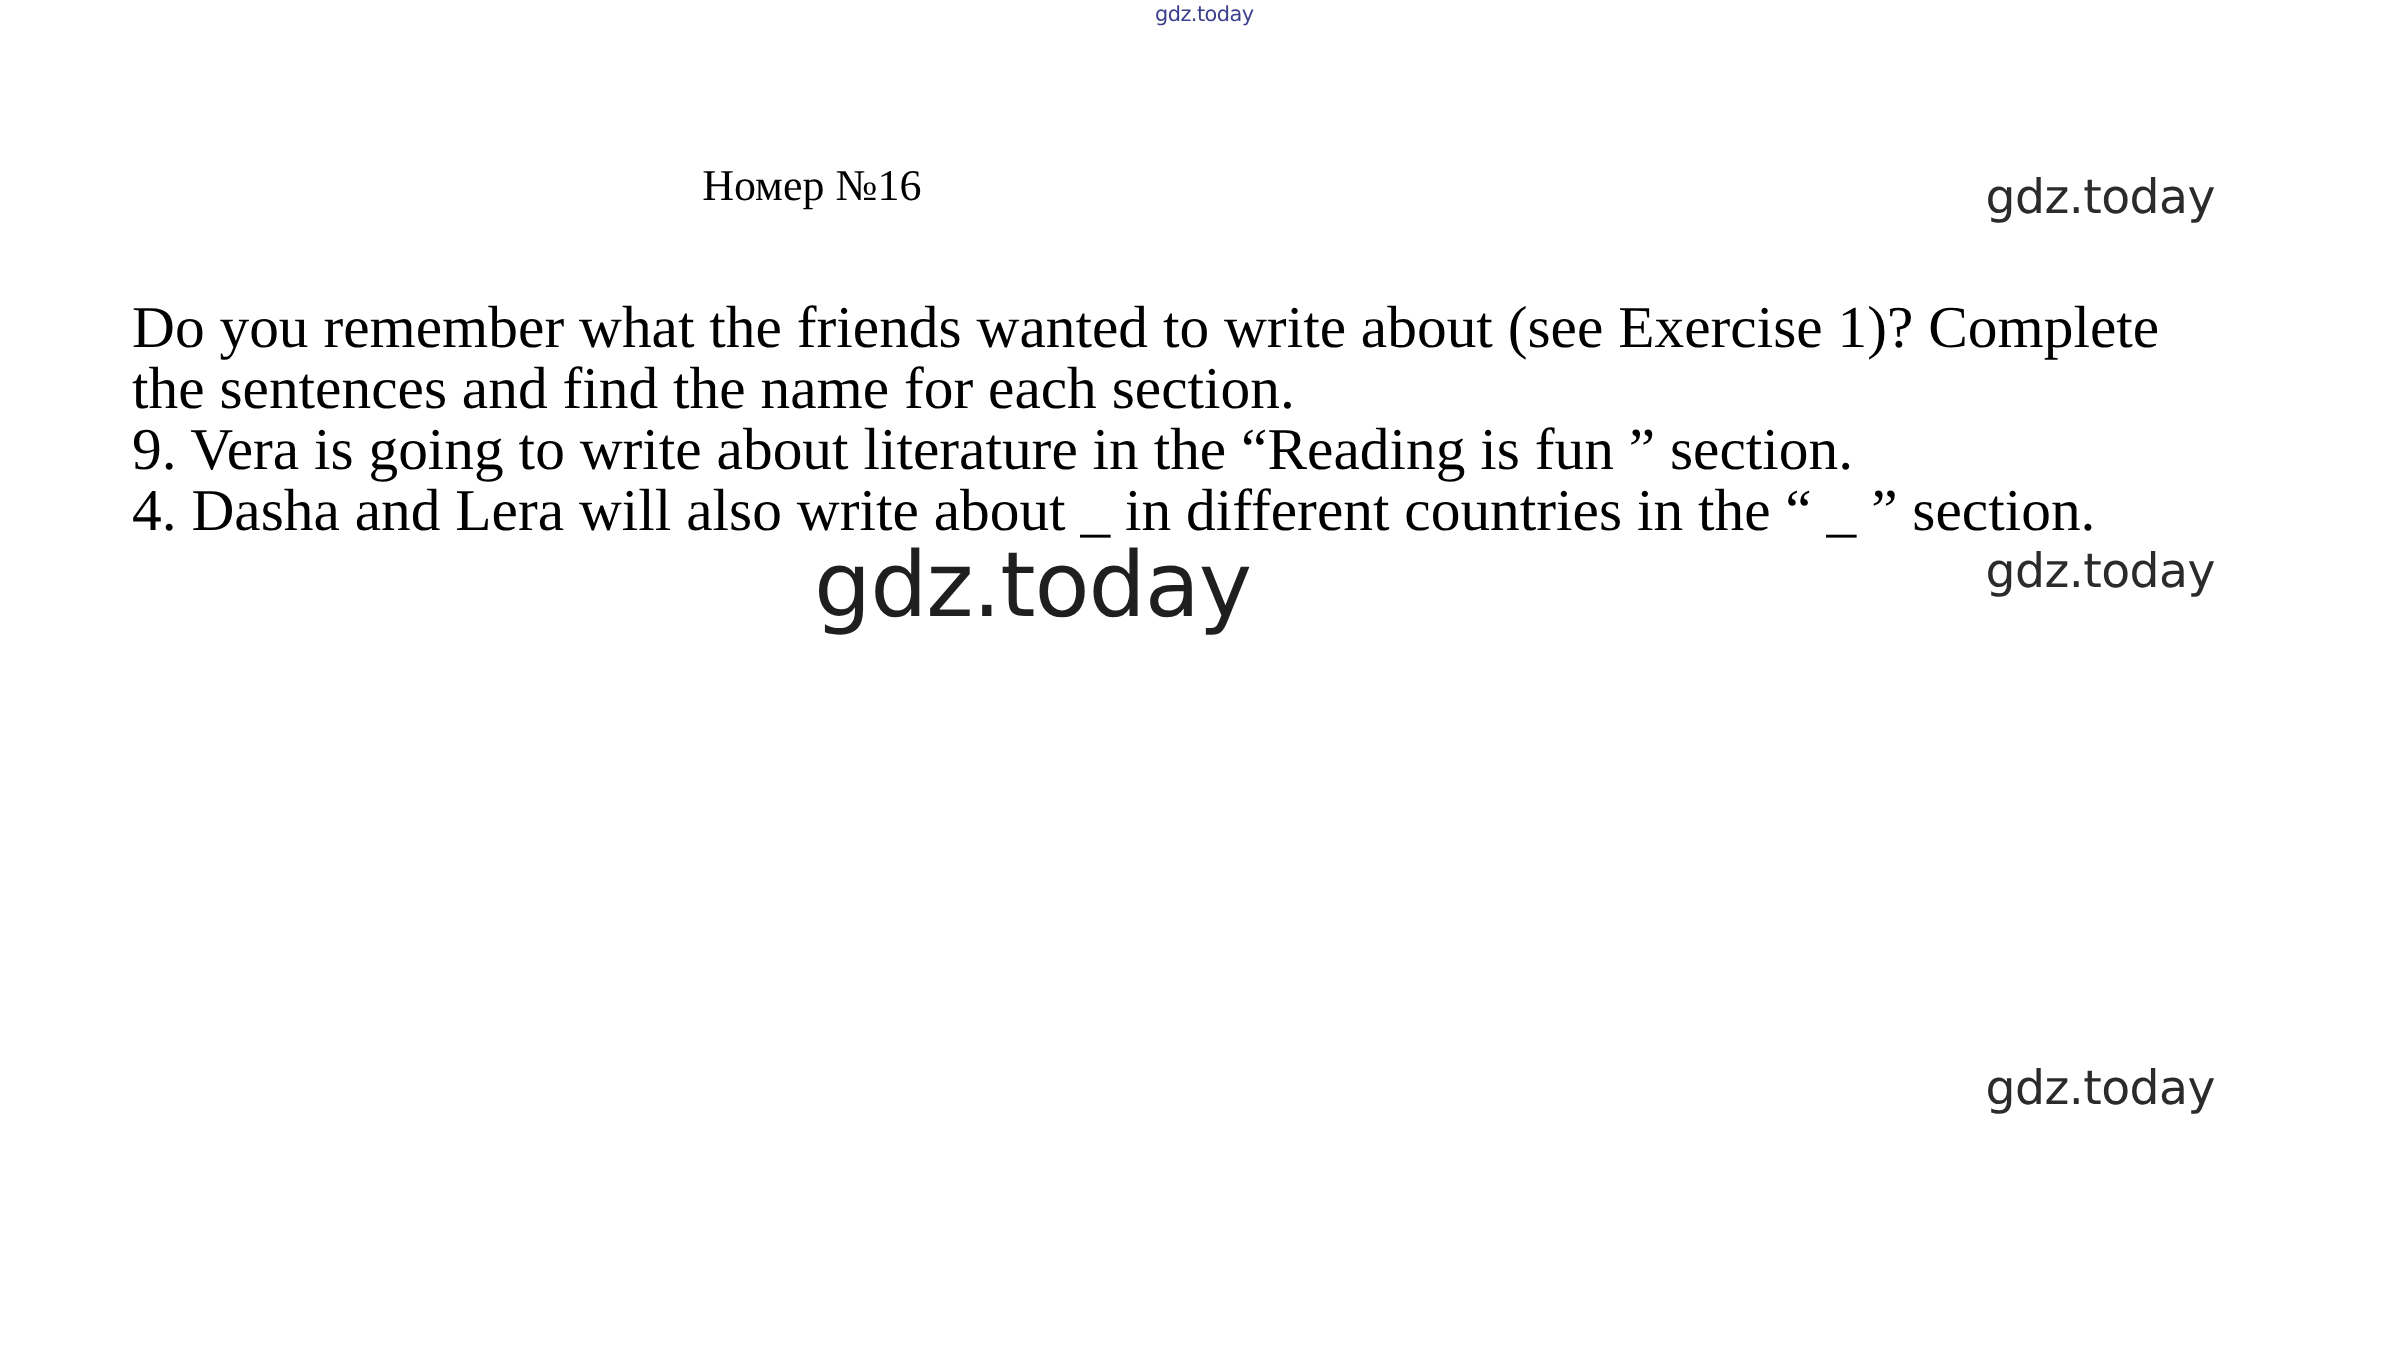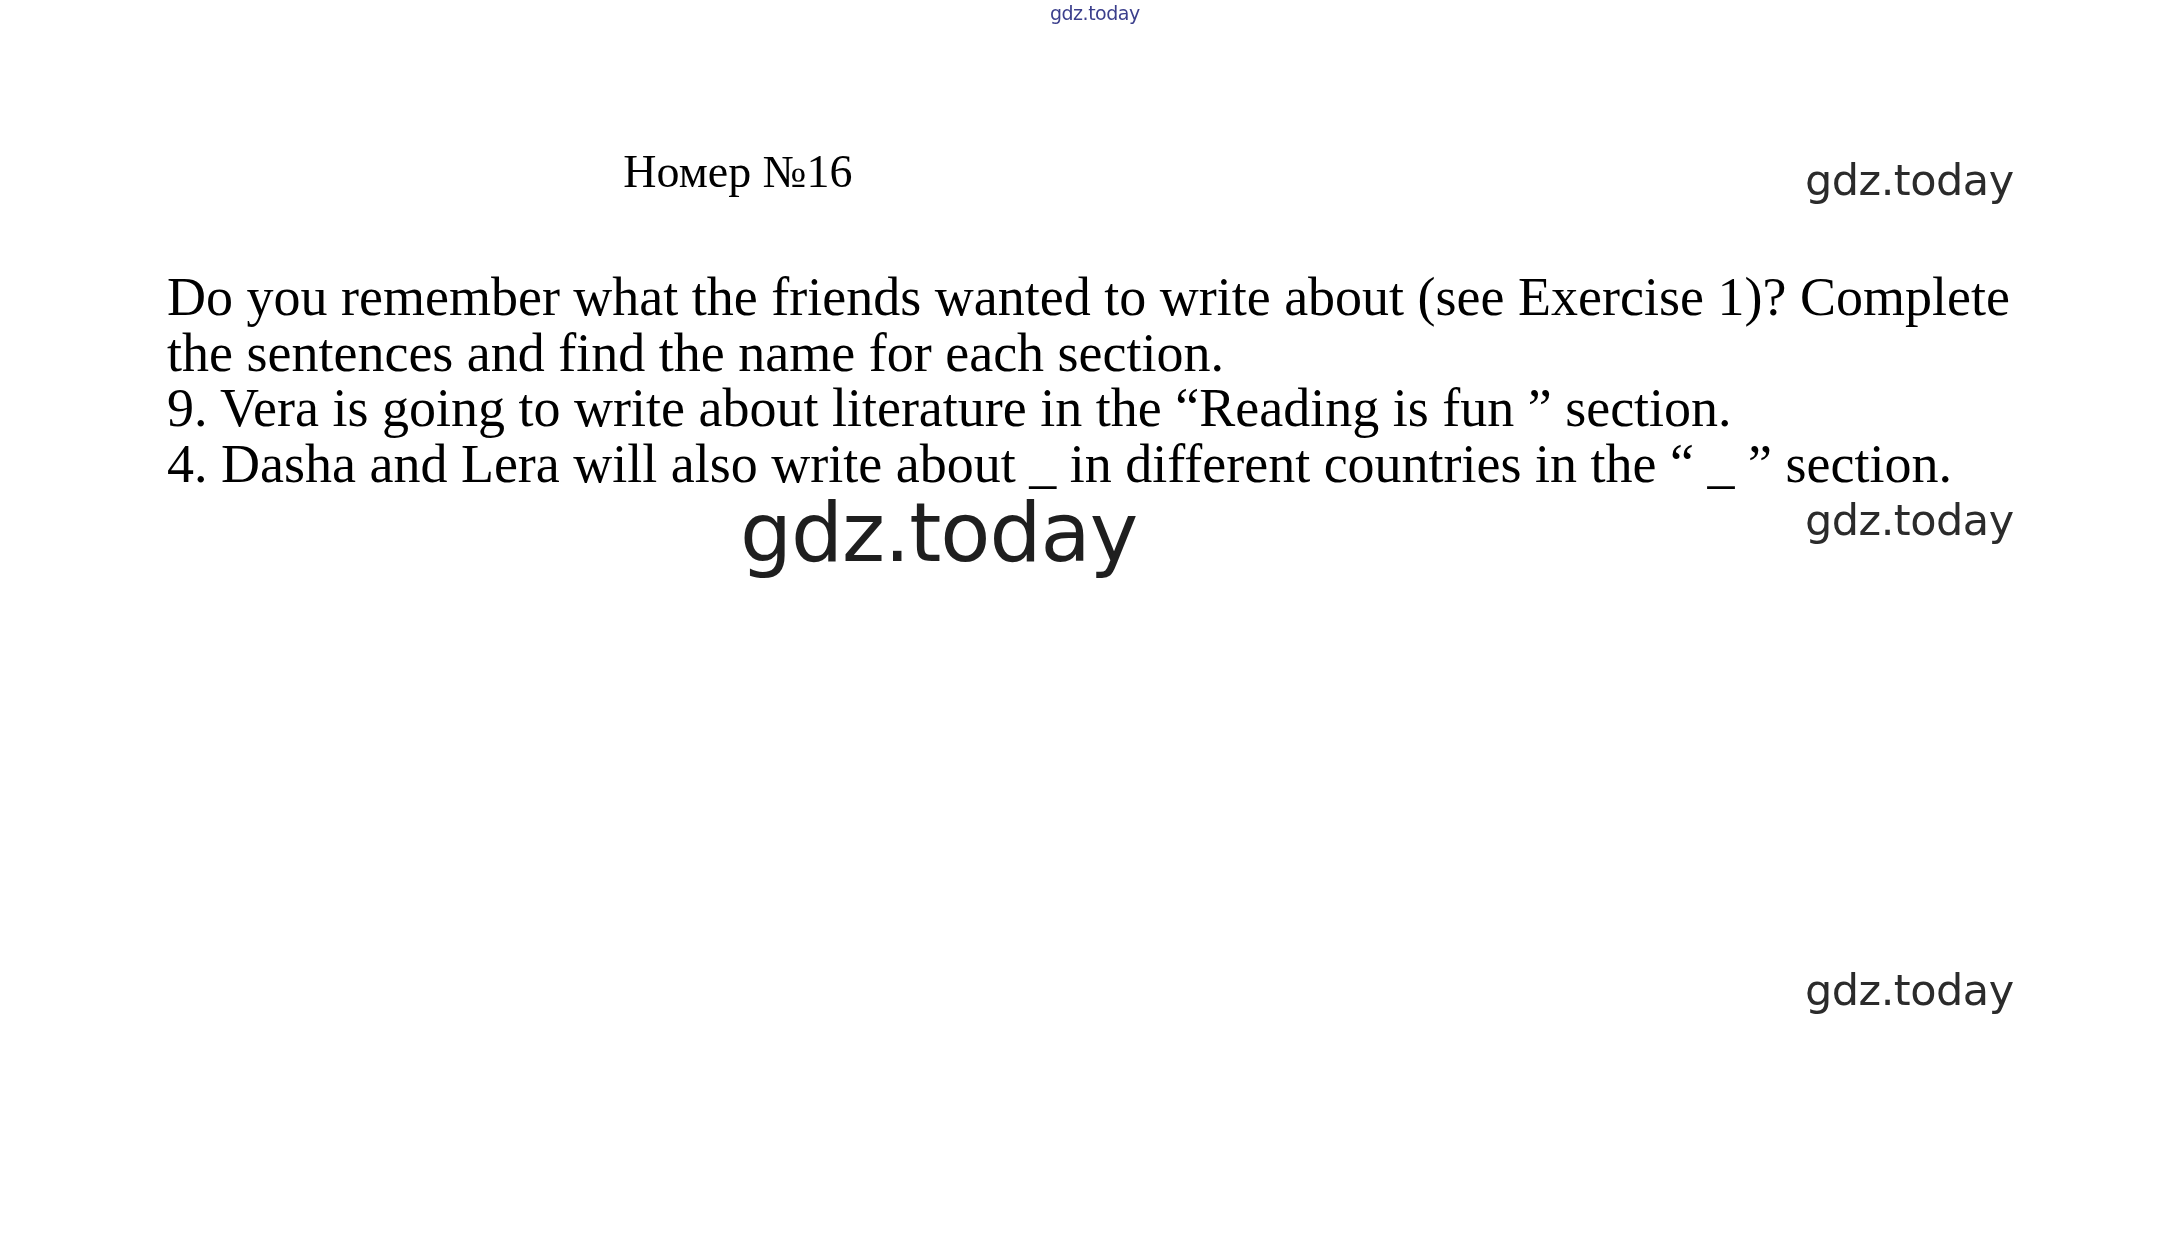--- a/index.html
+++ b/index.html
@@ -50,36 +50,35 @@
     white-space: nowrap;
   }
 
   
   .doc-title {
     position: absolute;
     top: 145px;
     left: 0;
     width: 1736px;
     text-align: center;
-    font-size: 46px;
+    font-size: 40px;
     white-space: nowrap;
   }
   .doc-title-inner {
     display: inline-block;
     transform: translateX(-130px);
   }
 
   .body-text {
     position: absolute;
     top: 270px;
     left: 120px;
     width: 1920px;
     font-size: 54px;
     line-height: 1.03;
-    margin-left: 47px;
   }
   .body-text p {
     margin: 0;
     padding: 0;
   }
   .line { white-space: pre-wrap; }
   .bold { font-weight: bold; }
   .gap-before { margin-top: 4px; }
 </style>
 </head>

